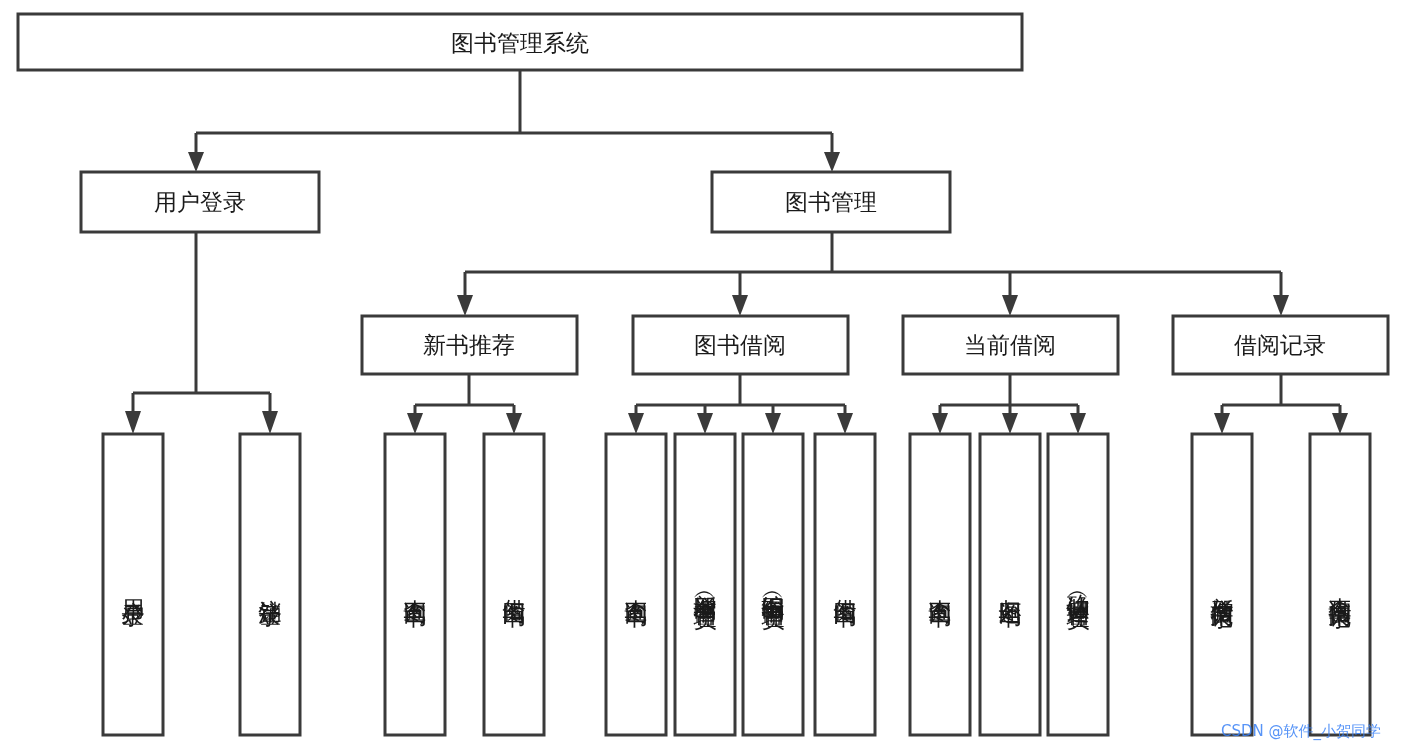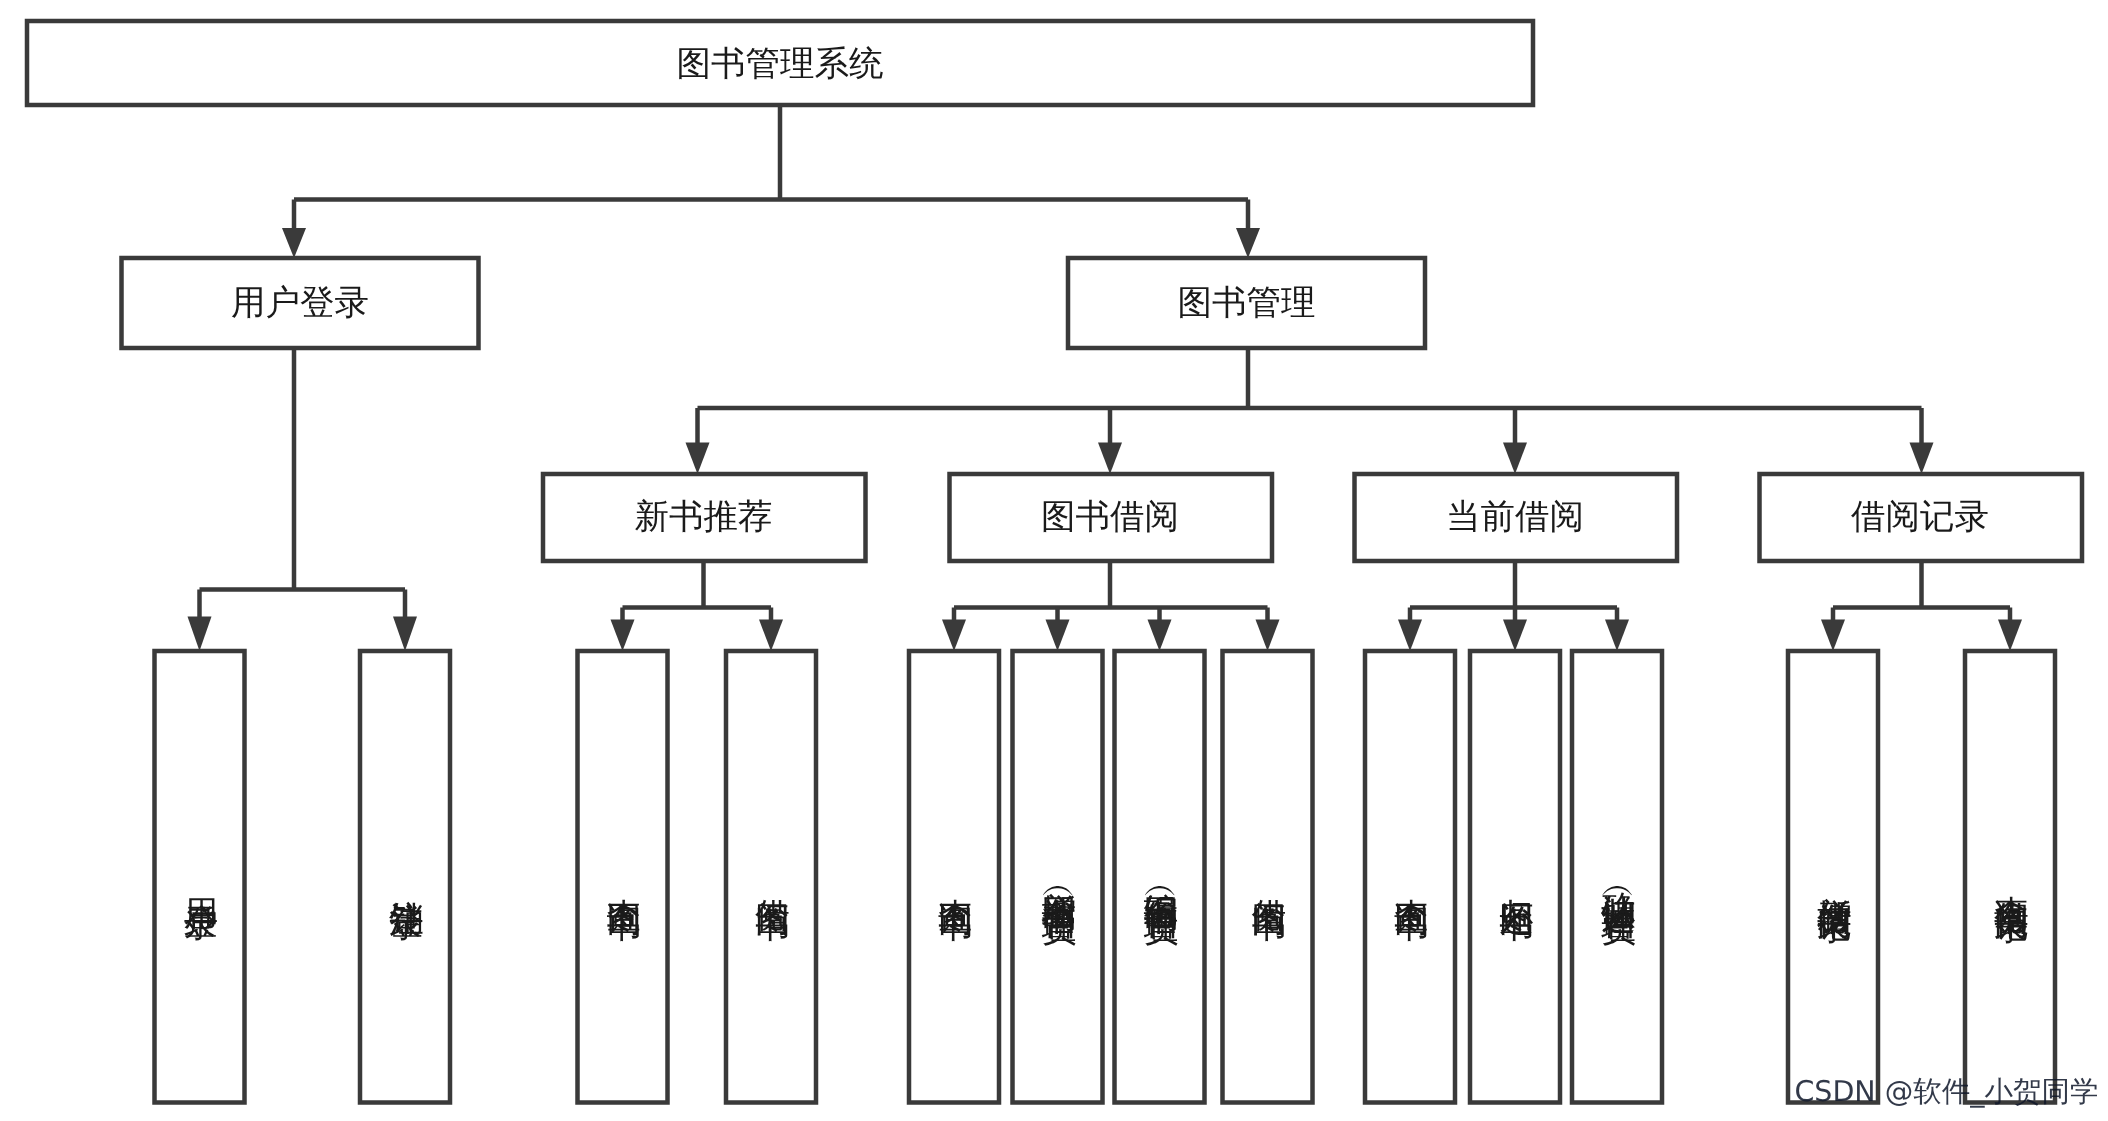--- a/index.html
+++ b/index.html
@@ -59,25 +59,25 @@
     letter-spacing: 2px;
     display: flex;
     align-items: center;
     justify-content: center;
     text-align: center;
     box-sizing: border-box;
     pointer-events: none;
   }
   .watermark {
     position: absolute;
-    right: 6px;
+    right: 24px;
     bottom: 6px;
     font-family: "DejaVu Sans", "Liberation Sans", sans-serif;
-    font-size: 19px;
-    color: #0f172a;
+    font-size: 15px;
+    color: #3b82f6;
     white-space: nowrap;
     opacity: 0.85;
   }
 </style>
 </head>
 <body>
 
 <div id="diagram-root">
 
   <svg class="canvas" viewBox="0 0 1405 747" xmlns="http://www.w3.org/2000/svg">

